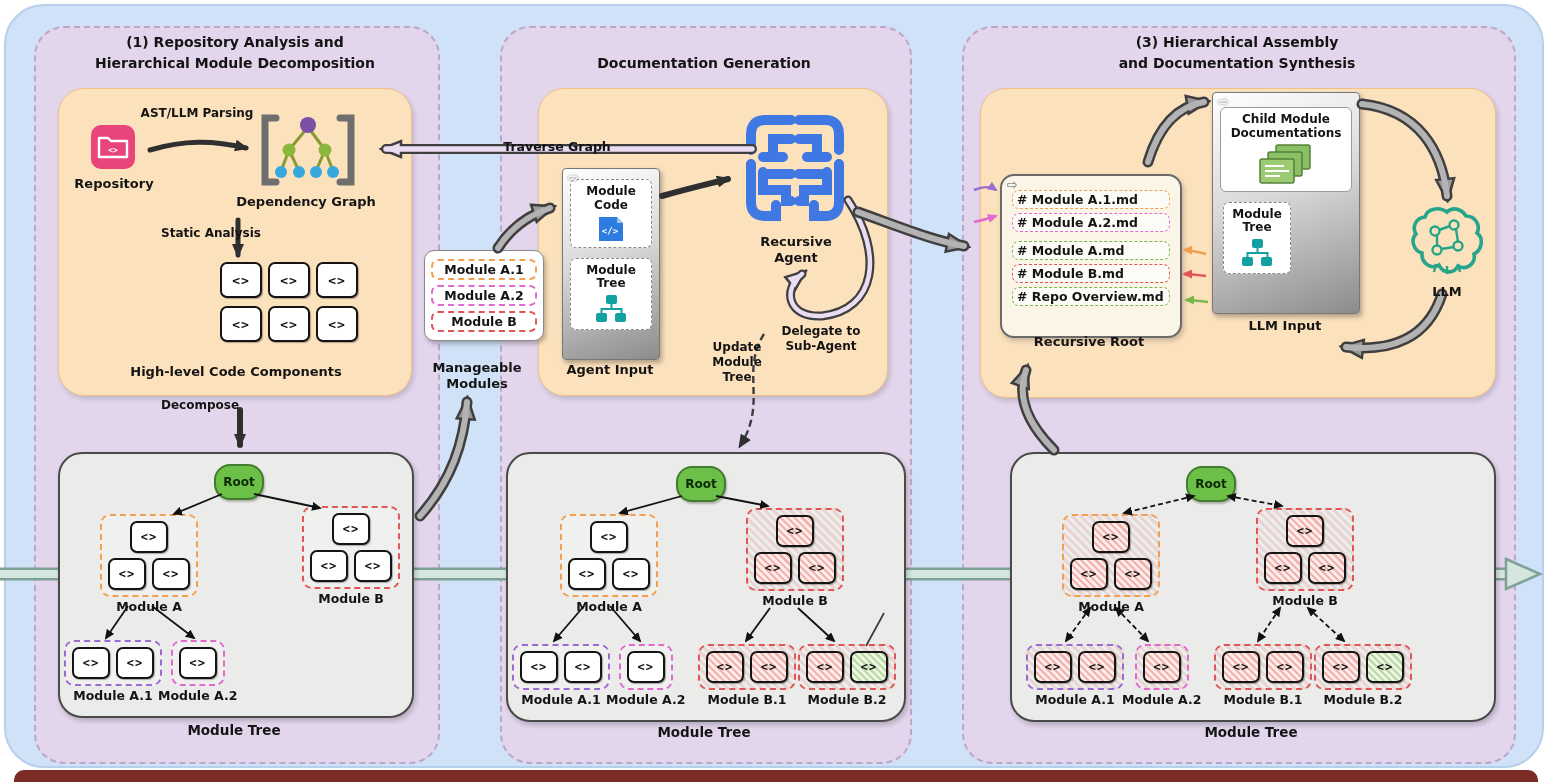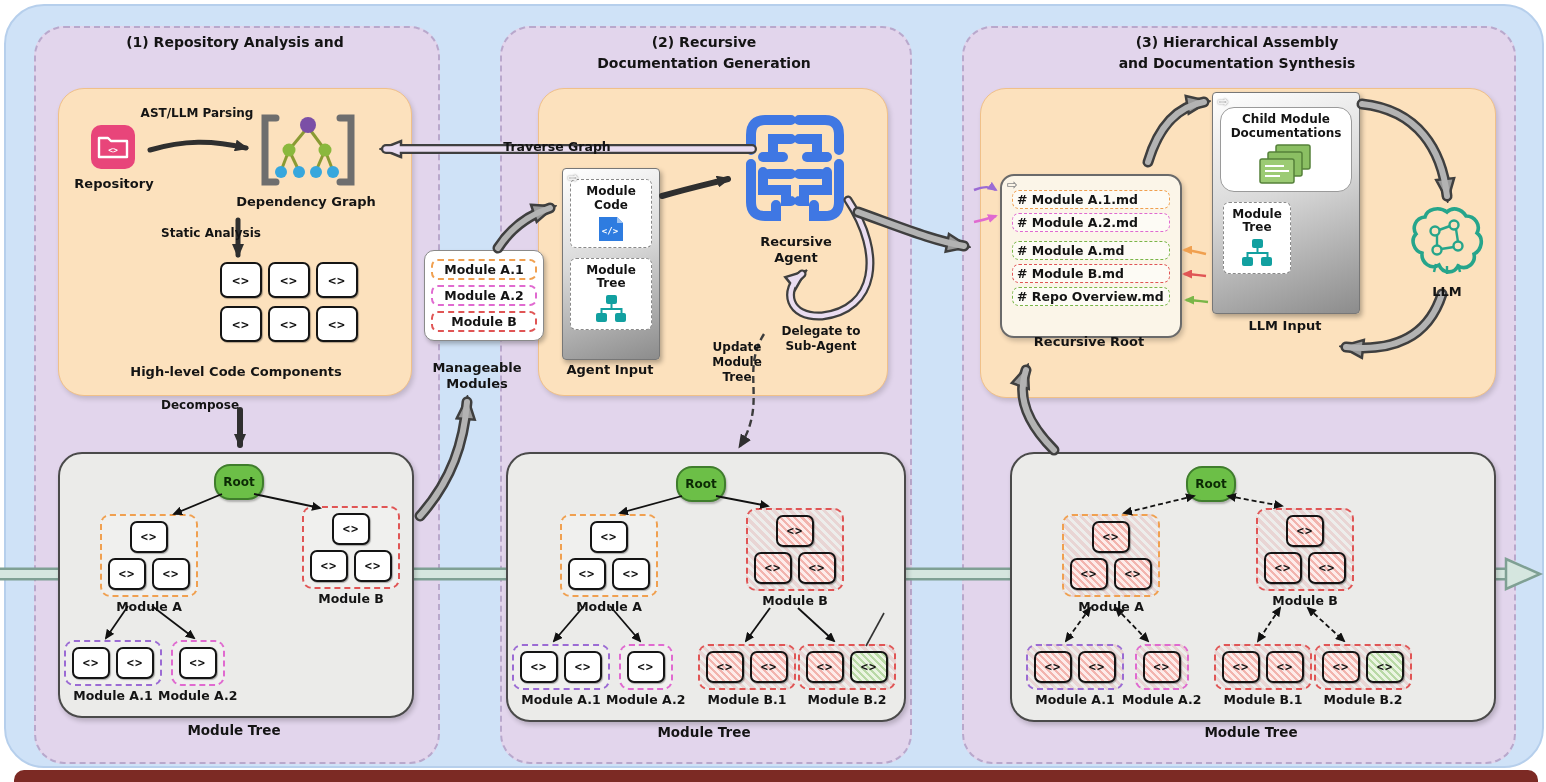--- a/index.html
+++ b/index.html
@@ -47,21 +47,21 @@
     <path d="M0,574 L1512,574" stroke="#7fa094" stroke-width="13"></path>
     <path d="M0,574 L1512,574" stroke="#d5e6df" stroke-width="8"></path>
     <path d="M1506,559 L1540,574 L1506,589 Z" fill="#d5e6df" stroke="#7fa094" stroke-width="2.5"></path>
   </svg>
 
   <div class="panel" style="left:34px;top:26px;width:402px;height:734px;"></div>
   <div class="panel" style="left:500px;top:26px;width:408px;height:734px;"></div>
   <div class="panel" style="left:962px;top:26px;width:550px;height:734px;"></div>
 
   <div class="lbl title" style="left:34px;top:34px;width:402px;">(1) Repository Analysis and</div>
-  <div class="lbl title" style="left:500px;top:34px;width:408px;">(2) Recursive</div>
+  <div class="lbl title" style="left:34px;top:55px;width:402px;">Hierarchical Module Decomposition</div>
   <div class="lbl title" style="left:500px;top:55px;width:408px;">Documentation Generation</div>
   <div class="lbl title" style="left:962px;top:34px;width:550px;">(3) Hierarchical Assembly</div>
   <div class="lbl title" style="left:962px;top:55px;width:550px;text-align:center;">and Documentation Synthesis</div>
 
   <div class="obox" style="left:58px;top:88px;width:352px;height:306px;"></div>
   <div class="obox" style="left:538px;top:88px;width:348px;height:306px;"></div>
   <div class="obox" style="left:980px;top:88px;width:514px;height:308px;"></div>
 
   <svg class="abs" style="left:90px;top:124px;z-index:4;" width="46" height="46" viewBox="0 0 46 46">
     <rect x="1" y="1" width="44" height="44" rx="10" fill="#e8457a"></rect>
@@ -268,21 +268,21 @@
     <div class="ro-item" style="border-color:#f0a050;margin-top:6px;"># Module A.1.md</div>
     <div class="ro-item" style="border-color:#e06ad0;"># Module A.2.md</div>
     <div class="ro-item" style="border-color:#7ab648;margin-top:9px;"># Module A.md</div>
     <div class="ro-item" style="border-color:#e05555;"># Module B.md</div>
     <div class="ro-item" style="border-color:#7ab648;margin-top:4px;"># Repo Overview.md</div>
   </div>
   <div class="lbl" style="left:1000px;top:334px;width:178px;font-size:13px;">Recursive Root</div>
 
   <div class="graybox" style="left:1212px;top:92px;width:146px;height:220px;">
     <span class="parrow">⇨</span>
-    <div class="acard solid" style="margin-top:14px;border-radius:14px;">
+    <div class="acard solid" style="margin-top:14px;">
       <span>Child Module Documentations</span>
       <svg width="56" height="42" viewBox="0 0 56 42">
         <rect x="18" y="1" width="34" height="24" rx="2" fill="#8bbf63" stroke="#55813a" stroke-width="1.5"></rect>
         <rect x="10" y="8" width="34" height="24" rx="2" fill="#8bbf63" stroke="#55813a" stroke-width="1.5"></rect>
         <rect x="2" y="15" width="34" height="24" rx="2" fill="#9ccb74" stroke="#55813a" stroke-width="1.5"></rect>
         <g stroke="#fff" stroke-width="2">
             <line x1="7" y1="22" x2="26" y2="22"></line>
             <line x1="7" y1="27" x2="31" y2="27"></line>
             <line x1="7" y1="32" x2="22" y2="32"></line>
           </g>

